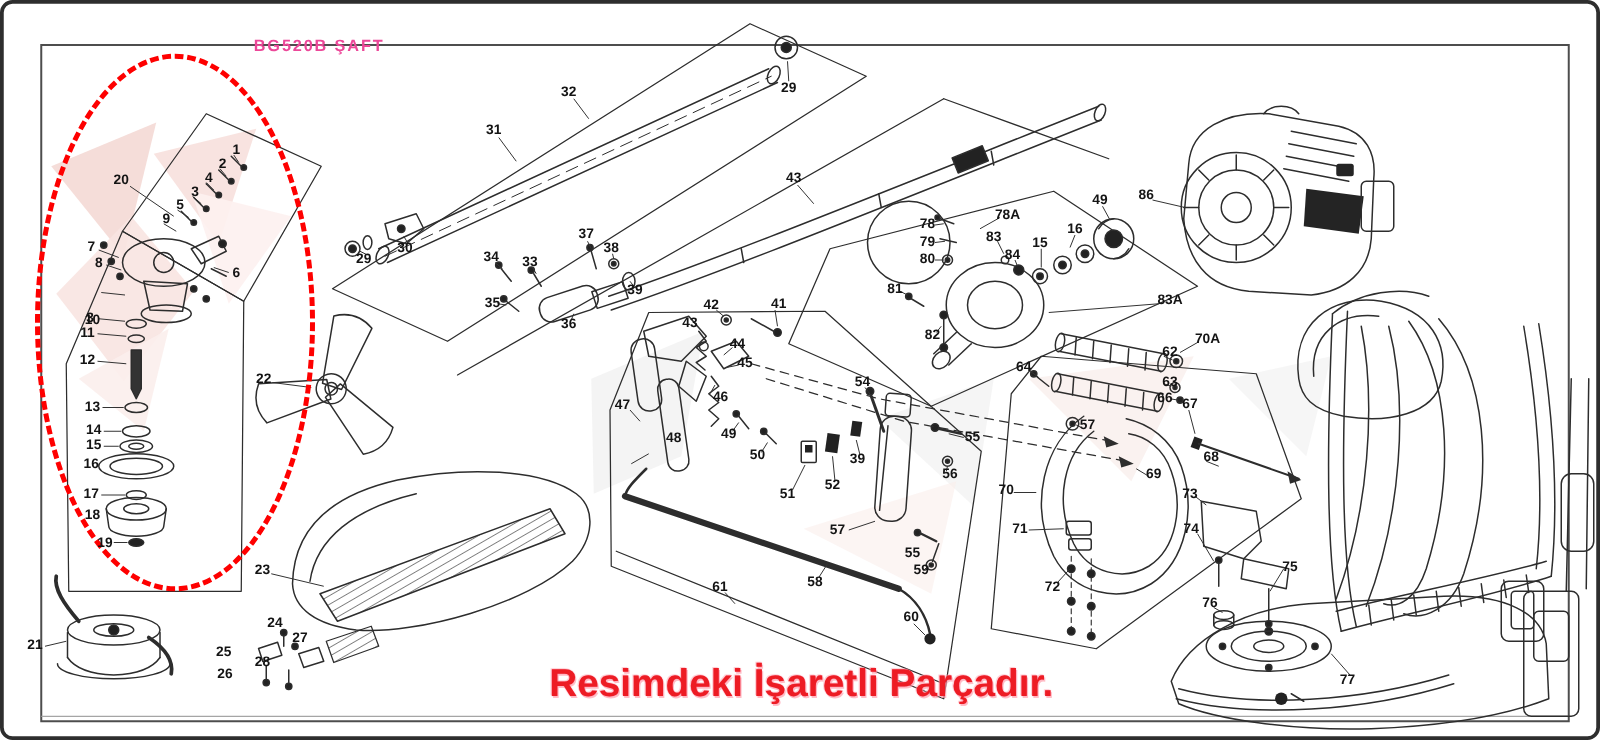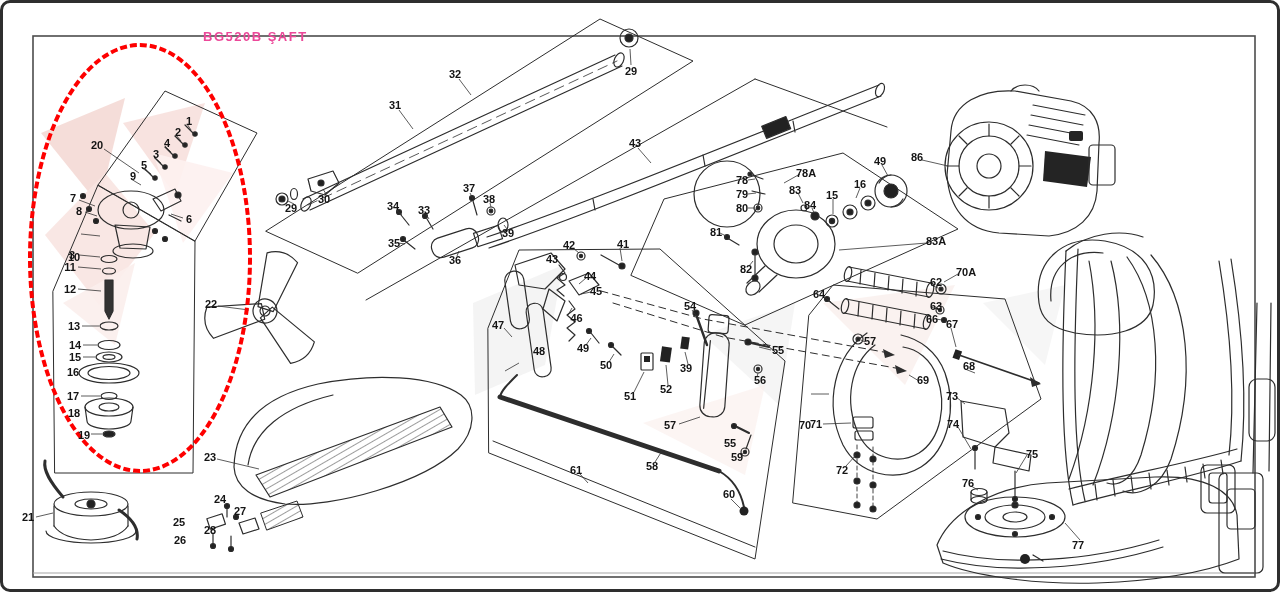--- a/index.html
+++ b/index.html
@@ -529,24 +529,25 @@
       <div class="part-label" style="left: 933px; top: 238px;">83A</div>
       <div class="part-label" style="left: 963px; top: 269px;">70A</div>
       <div class="part-label" style="left: 933px; top: 279px;">62</div>
       <div class="part-label" style="left: 816px; top: 291px;">64</div>
       <div class="part-label" style="left: 933px; top: 303px;">63</div>
       <div class="part-label" style="left: 929px; top: 316px;">66</div>
       <div class="part-label" style="left: 949px; top: 321px;">67</div>
       <div class="part-label" style="left: 867px; top: 338px;">57</div>
       <div class="part-label" style="left: 966px; top: 363px;">68</div>
       <div class="part-label" style="left: 920px; top: 377px;">69</div>
-      <div class="part-label" style="left: 802px; top: 390px; margin-top: 32px;">70</div>
+      <div class="part-label" style="left: 802px; top: 390px;">70</div>
       <div class="part-label" style="left: 813px; top: 421px;">71</div>
       <div class="part-label" style="left: 839px; top: 467px;">72</div>
       <div class="part-label" style="left: 949px; top: 393px;">73</div>
       <div class="part-label" style="left: 950px; top: 421px;">74</div>
       <div class="part-label" style="left: 1029px; top: 451px;">75</div>
       <div class="part-label" style="left: 965px; top: 480px;">76</div>
       <div class="part-label" style="left: 1075px; top: 542px;">77</div>
     </div>
 
+  <div class="caption" style="color: rgb(237, 28, 36);">Resimdeki İşaretli Parçadır.</div>
 
 </div>
 
 </body></html>

